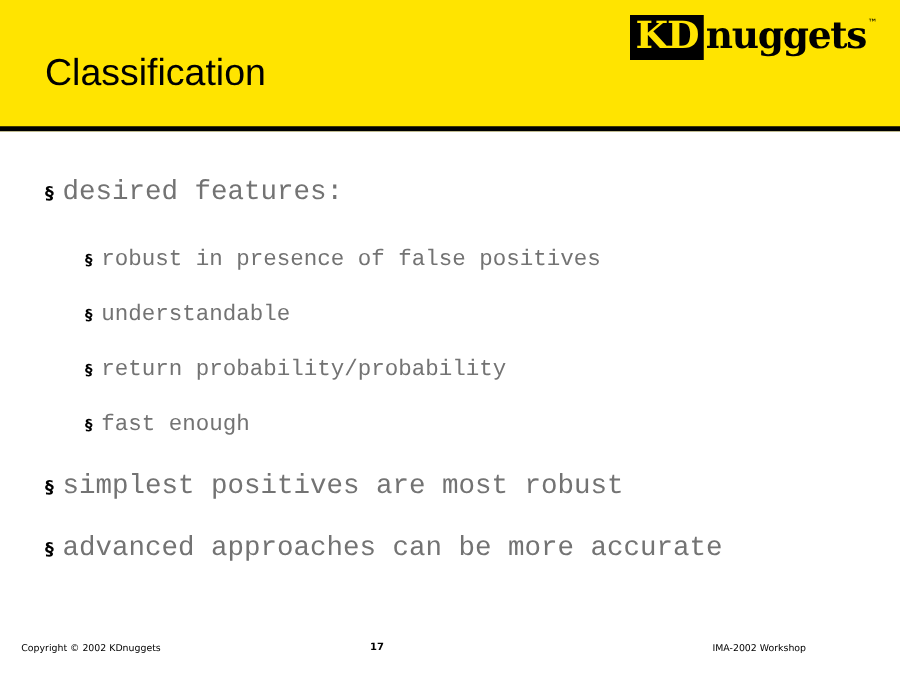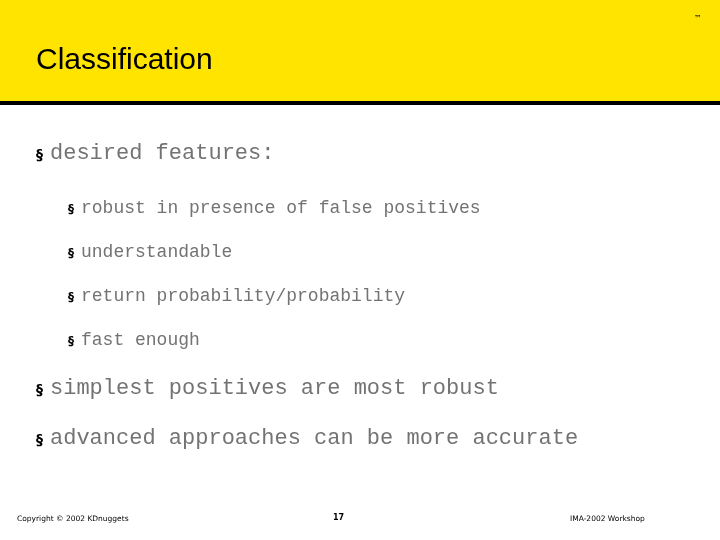--- a/index.html
+++ b/index.html
@@ -135,41 +135,42 @@
     margin-left: 11px;
   }
   .footer-page {
     position: absolute;
     left: 296px;
     top: 513px;
     font-size: 8px;
     font-weight: bold;
     color: #000000;
     font-family: "DejaVu Sans", sans-serif;
-    margin-left: 37px;
   }
   .footer-workshop {
     position: absolute;
     left: 530px;
     top: 514px;
     font-size: 7.5px;
     color: #000000;
     font-family: "DejaVu Sans", sans-serif;
     white-space: nowrap;
     padding-left: 40px;
   }
 </style>
 </head>
 <body>
 
 <div class="slide">
 
   <div class="title-banner">
     <div class="title-text">Classification</div>
     <div class="logo">
+      <span class="logo-kd">KD</span>
+      <span class="logo-nuggets">nuggets</span>
       <span class="logo-tm">™</span>
     </div>
   </div>
 
   <div class="body">
     <div class="bullet lvl1" style="top:36px;">
       <span class="marker">§</span>
       <span class="text">desired features:</span>
     </div>
     <div class="bullet lvl2" style="top:93px;">

